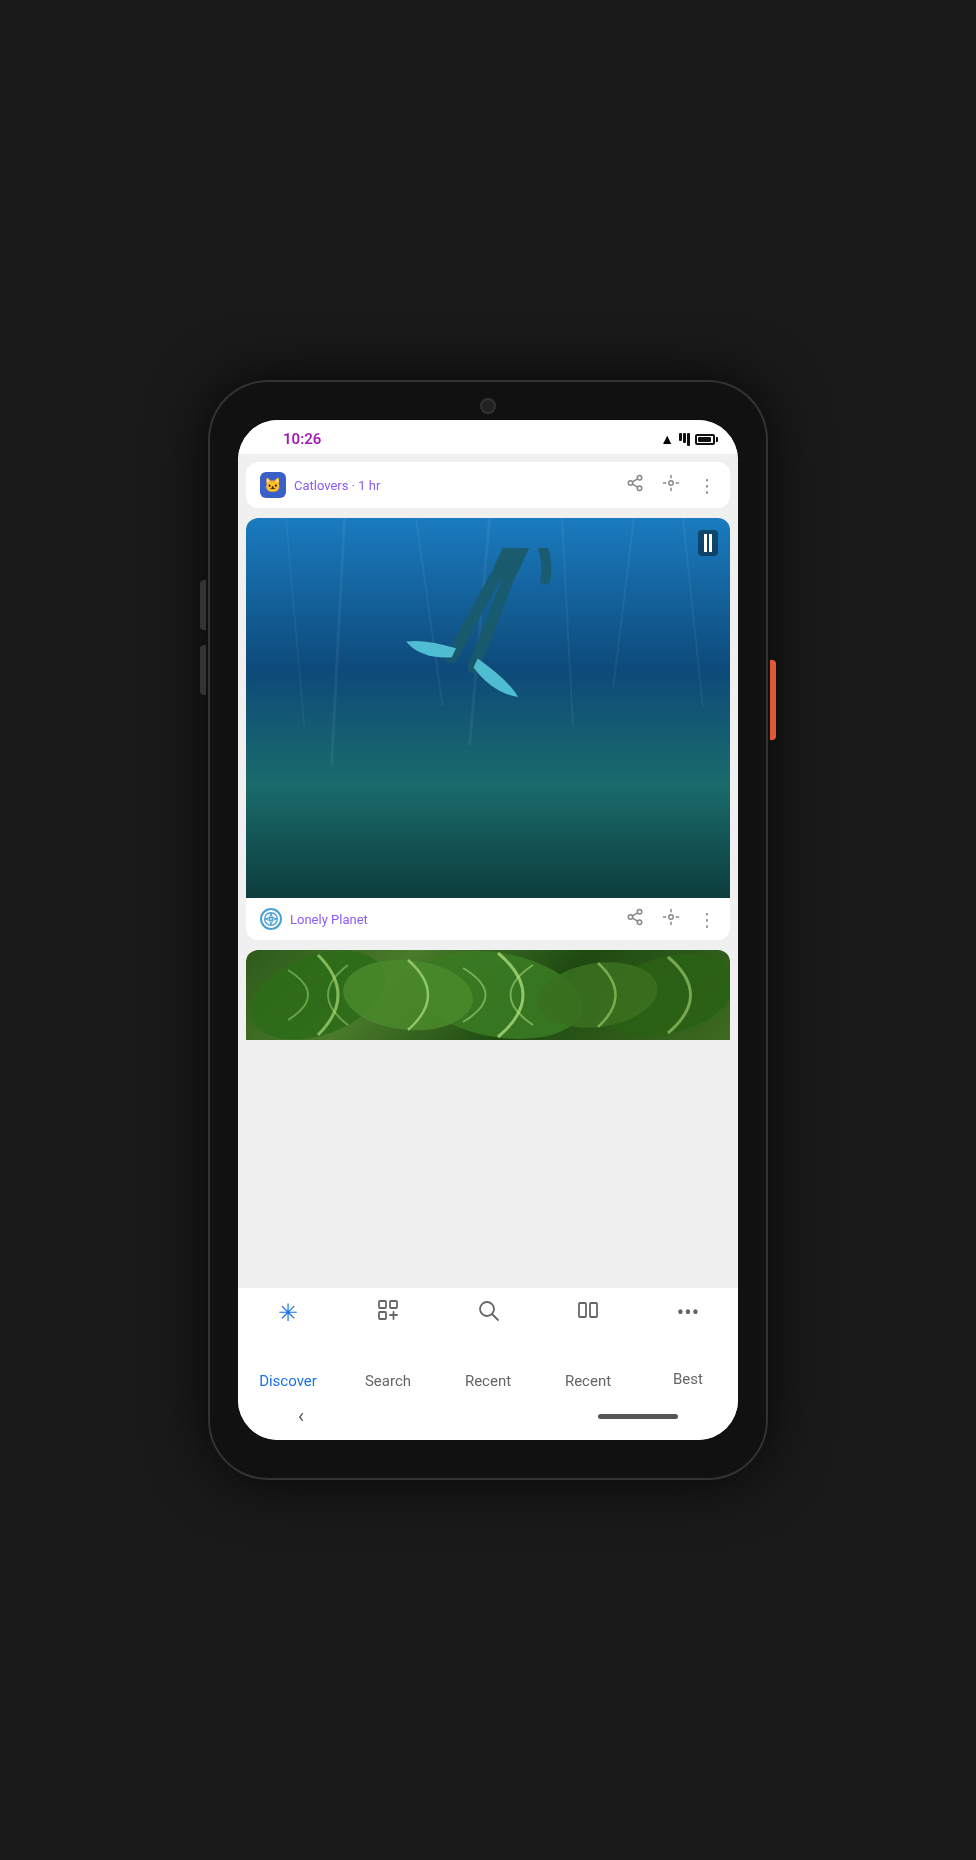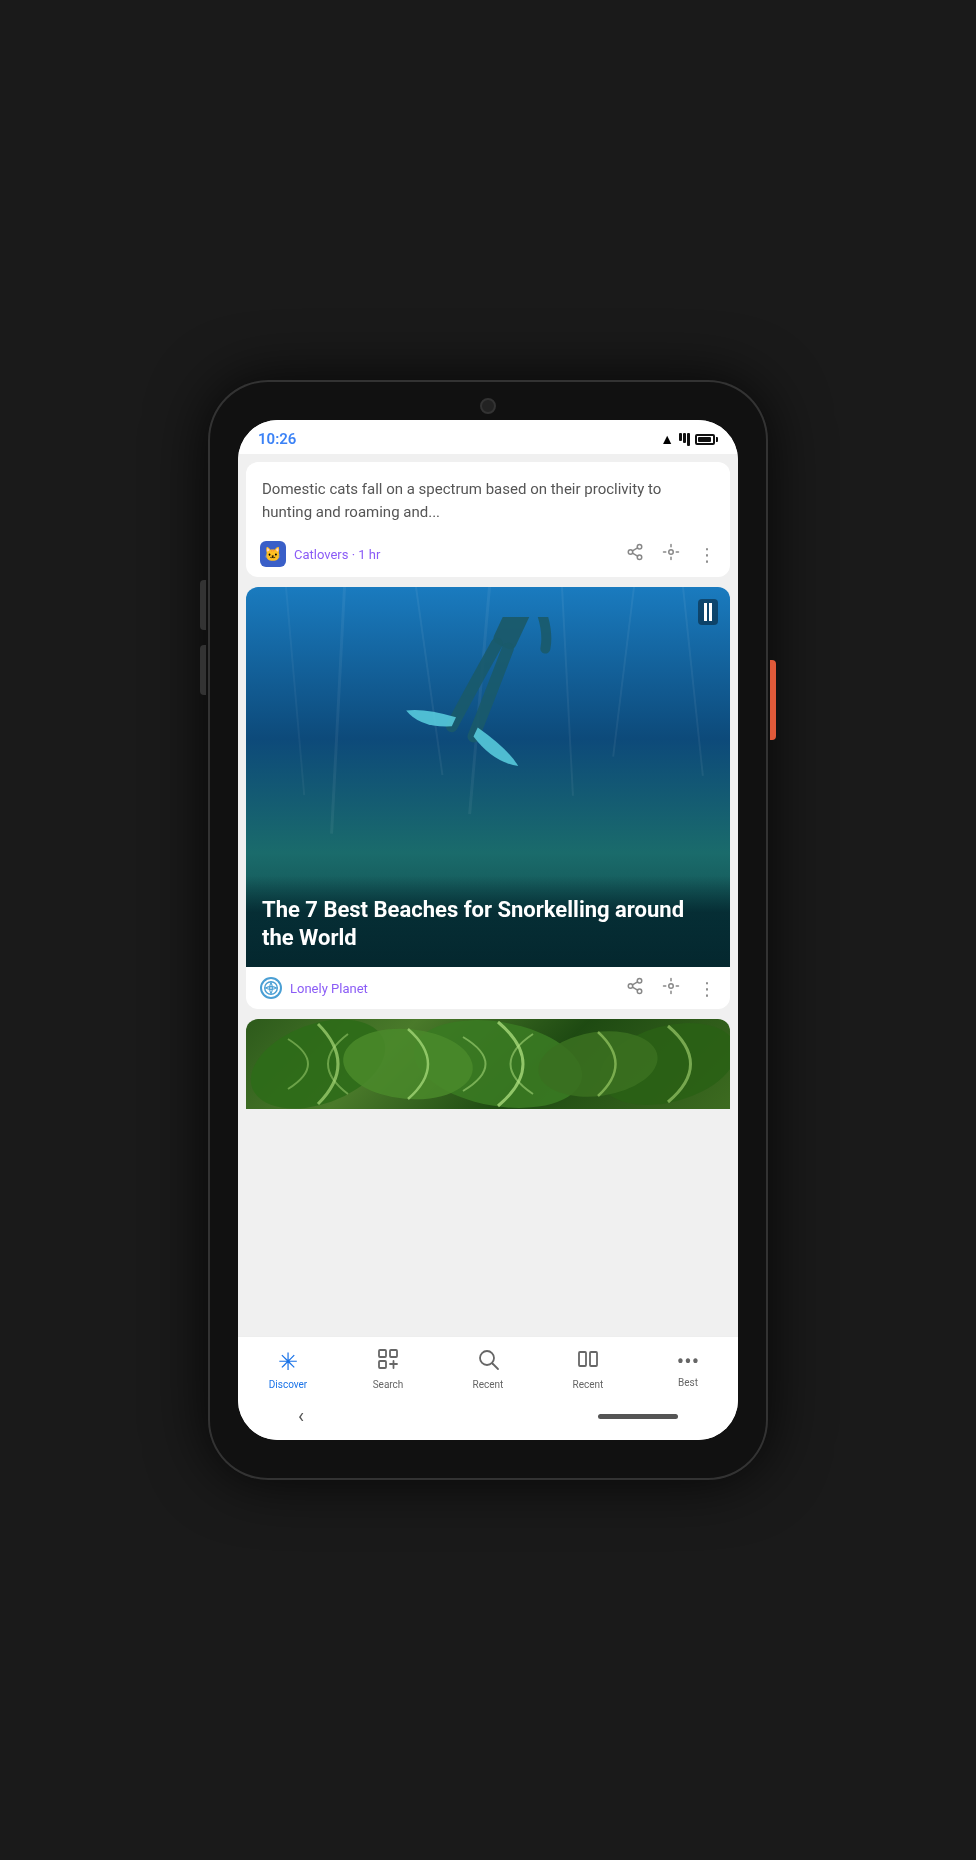--- a/index.html
+++ b/index.html
@@ -85,21 +85,22 @@
       background: #fff;
       display: flex;
       justify-content: space-between;
       align-items: center;
       padding: 10px 20px 6px 20px;
       flex-shrink: 0;
     }
     .status-time {
       font-size: 15px;
       font-weight: 600;
-      color: #3b82f6;
+      color: #a21caf;
+      margin-left: 25px;
     }
     .status-icons {
       display: flex;
       align-items: center;
       gap: 5px;
     }
 
     
     .content-scroll {
       flex: 1;
@@ -284,22 +285,23 @@
       align-items: center;
       gap: 3px;
       cursor: pointer;
       min-width: 60px;
     }
     .nav-icon {
       font-size: 22px;
       color: #666;
     }
     .nav-label {
-      font-size: 10px;
+      font-size: 15px;
       color: #666;
+      margin-top: 42px;
     }
     .nav-label.active {
       color: #1a73e8;
     }
     
     .discover-icon {
       font-size: 24px;
       color: #1a73e8;
     }
 
@@ -355,21 +357,20 @@
             <span style="position:absolute;top:1px;left:1px;right:2px;bottom:1px;background:#111;border-radius:1px;"></span>
           </span>
           <span style="display:inline-block;width:2px;height:5px;background:#111;border-radius:0 1px 1px 0;margin-left:1px;"></span>
         </span>
       </div>
     </div>
 
     <div class="content-scroll">
 
       <div class="card">
-        <div class="card-text-body">Domestic cats fall on a spectrum based on their proclivity to hunting and roaming and...</div>
         <div class="card-footer">
           <div class="card-source-icon">
             <span class="card-source-icon-svg">🐱</span>
           </div>
           <span class="card-source-name">Catlovers · 1 hr</span>
           <div class="card-actions">
             <span class="action-icon" title="Share">
               <svg width="18" height="18" viewBox="0 0 24 24" fill="none" stroke="#888" stroke-width="2" stroke-linecap="round" stroke-linejoin="round">
                 <circle cx="18" cy="5" r="3"></circle>
                   <circle cx="6" cy="12" r="3"></circle>
@@ -427,23 +428,20 @@
                   <path d="M12,60 Q40,75 65,68 Q50,57 12,50" fill="#5ad0e0" opacity="0.85"></path>
                 </g>
               </svg>
             </div>
 
             <div class="bookmark-overlay">
               <div class="bookmark-bar"></div>
               <div class="bookmark-bar"></div>
             </div>
 
-            <div class="article-title-overlay">
-              <div class="article-title-text">The 7 Best Beaches for Snorkelling around the World</div>
-            </div>
           </div>
         </div>
 
         <div class="card-footer">
           <div class="lp-logo">
             <svg width="14" height="14" viewBox="0 0 20 20" xmlns="http://www.w3.org/2000/svg">
               <circle cx="10" cy="10" r="9" fill="none" stroke="#4a9fd4" stroke-width="2"></circle>
               <path d="M10 2 Q14 10 10 18 Q6 10 10 2Z" fill="none" stroke="#4a9fd4" stroke-width="1.5"></path>
               <path d="M2 10 Q10 14 18 10 Q10 6 2 10Z" fill="none" stroke="#4a9fd4" stroke-width="1.5"></path>
             </svg>

